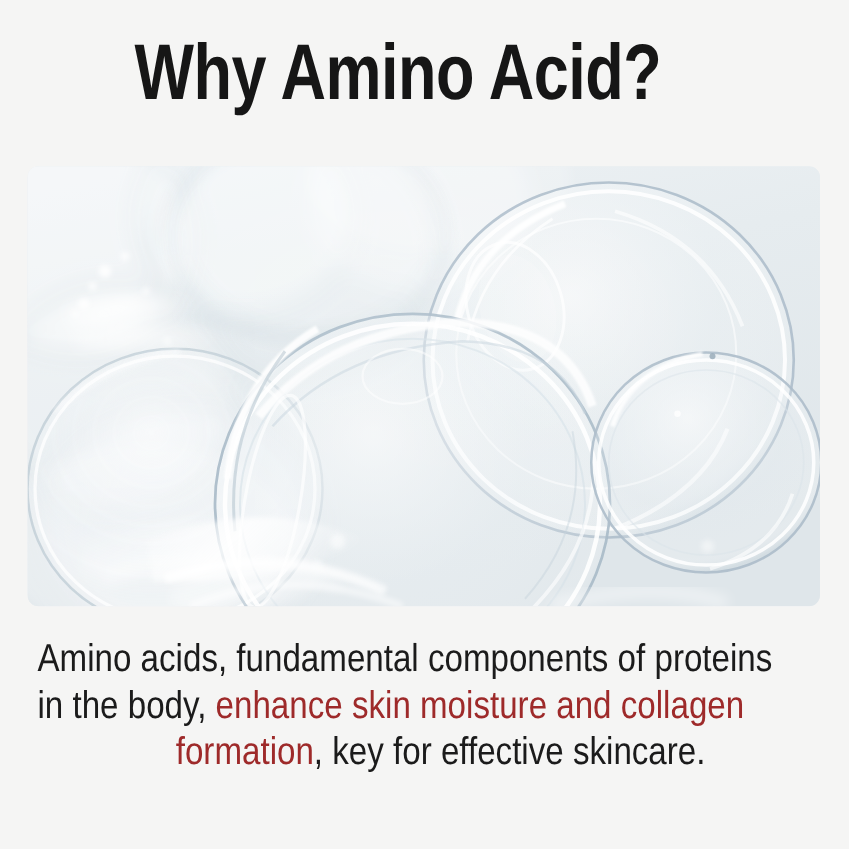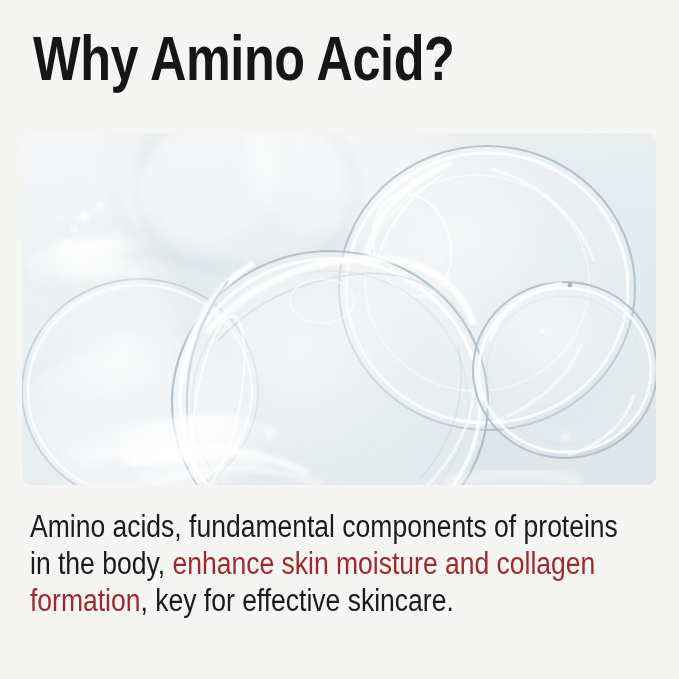--- a/index.html
+++ b/index.html
@@ -13,20 +13,21 @@
     font-family: "Liberation Sans", sans-serif;
     overflow: hidden;
   }
 
   .page {
     position: relative;
     width: 679px;
     height: 679px;
     background: #f5f5f4;
     box-sizing: border-box;
+    text-align: right;
   }
 
   
   .headline {
     position: absolute;
     left: 33px;
     top: 22px;
     width: 620px;
     margin: 0;
     font-family: "Liberation Sans Narrow", "Liberation Sans", sans-serif;

